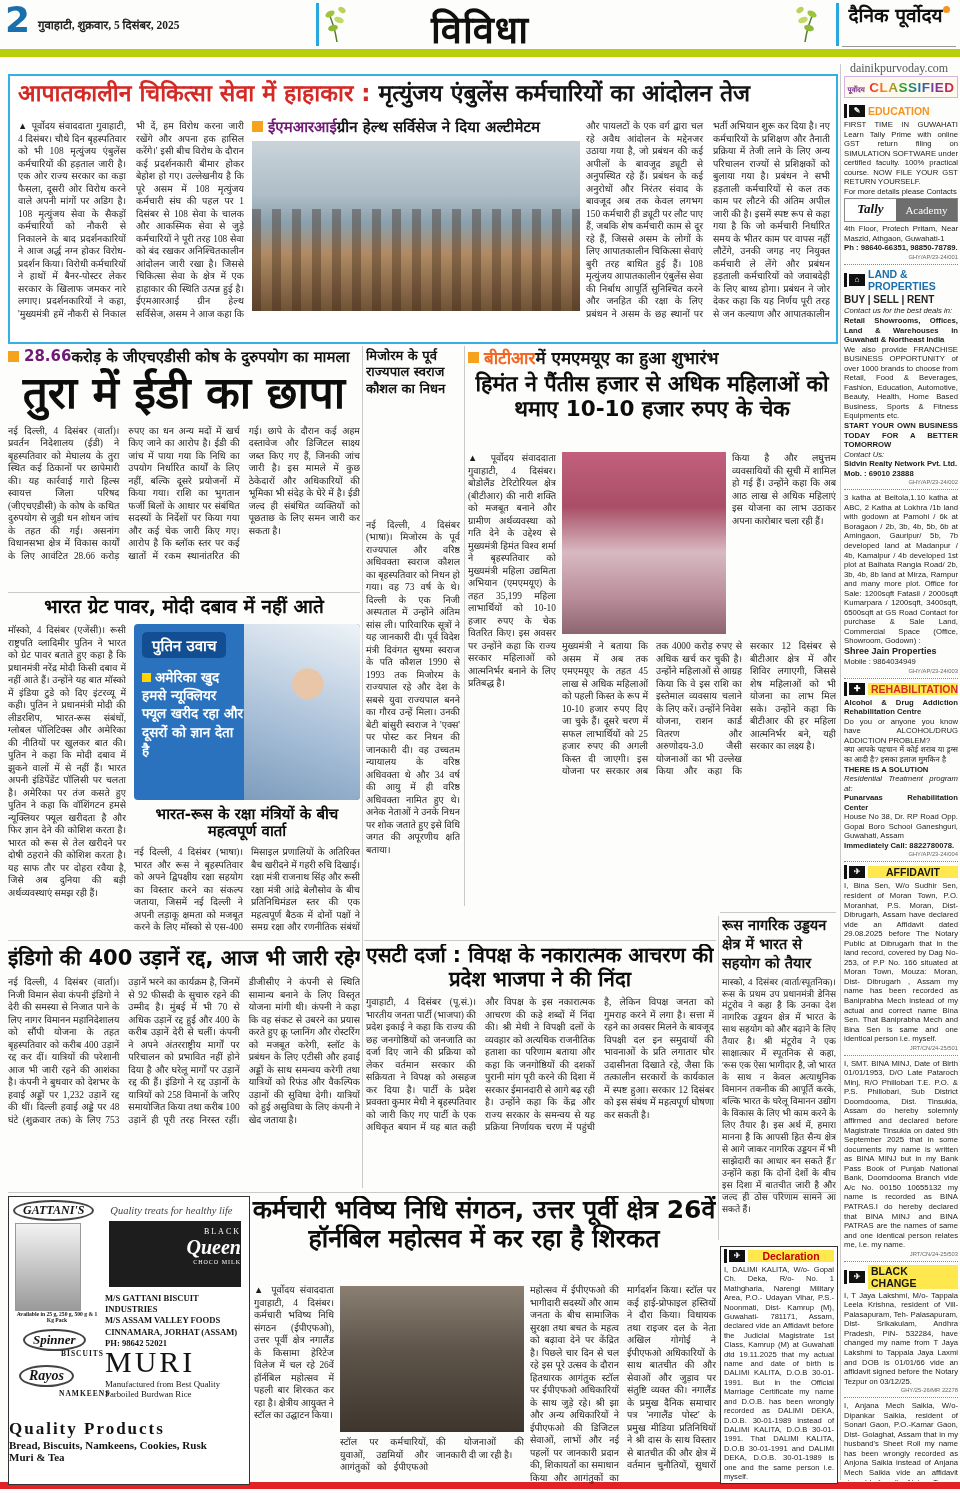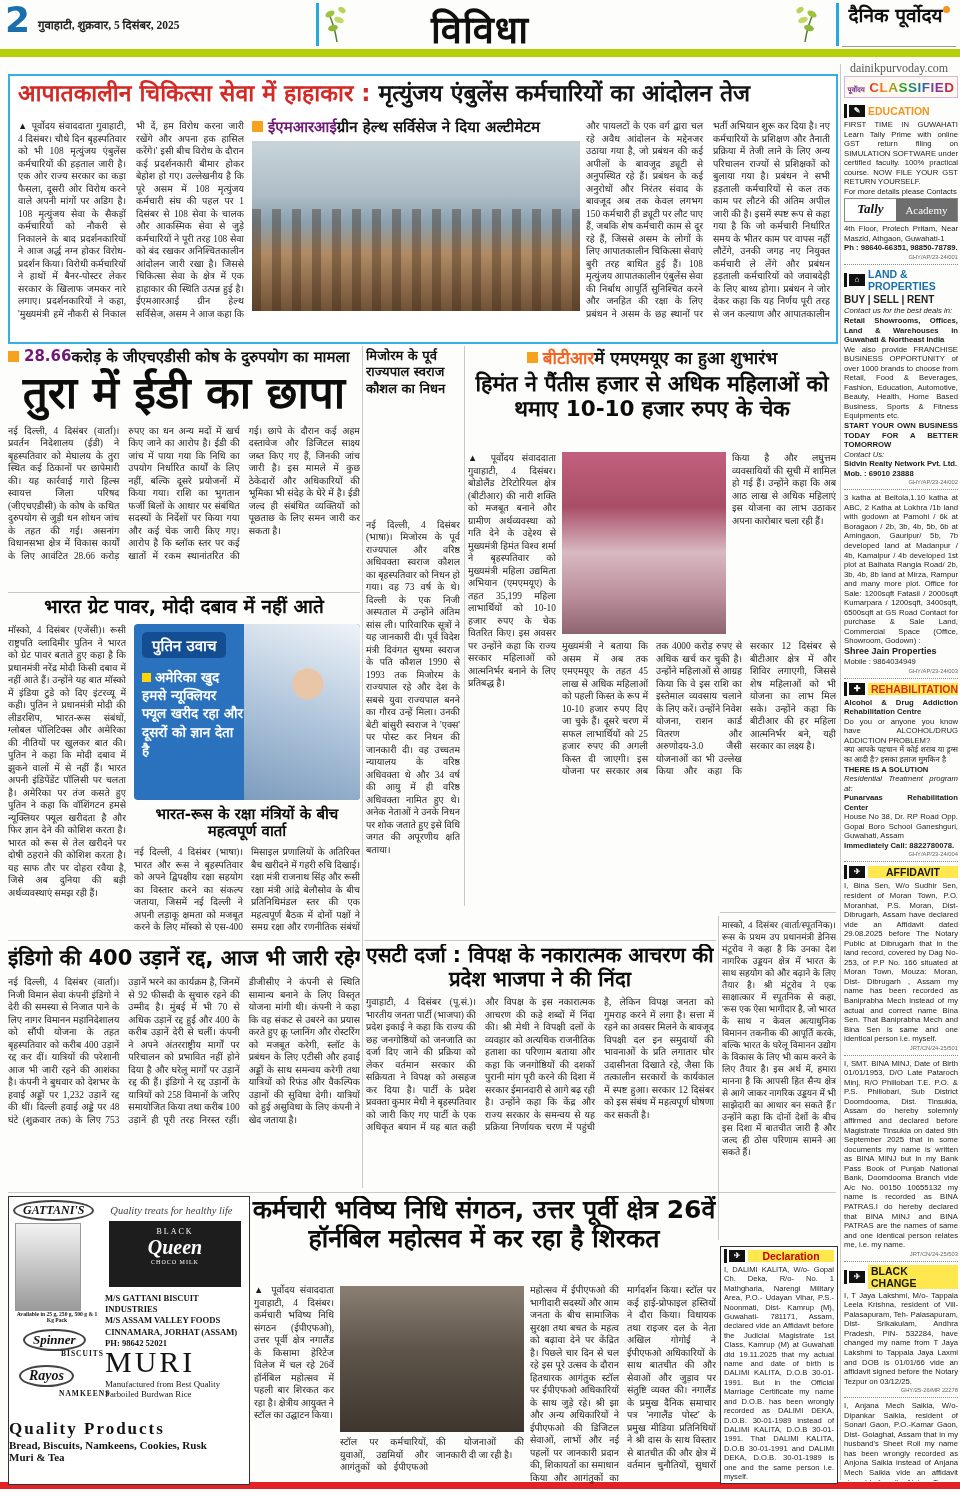--- a/index.html
+++ b/index.html
@@ -70,21 +70,21 @@
   .tallyL{flex:1;background:#fff;font-family:"Liberation Serif",serif;font-style:italic;font-weight:bold;
           font-size:13px;text-align:center;line-height:20px}
   .tallyR{flex:1.2;background:#6e6e6e;color:#fff;font-family:"Liberation Serif",serif;font-size:11px;
           text-align:center;line-height:22px}
   
   .gatt{position:absolute;left:8px;top:1196px;width:240px;height:287px;border:1px solid #333;background:#fff;
         font-family:"Liberation Serif",serif;overflow:hidden}
   .goval{border:2px solid #444;border-radius:50%;display:inline-block;padding:1px 8px;
          font-style:italic;font-weight:bold}
   .gpack{background:linear-gradient(180deg,#f2f2f2,#cfcfcf 40%,#9a9a9a);border:1px solid #999}
-  .gbq{background:#1d1d1d;color:#fff;text-align:center}
+  .gbq{background:#1d1d1d;color:#fff;text-align:right}
   
   .decl{position:absolute;left:720px;top:1246px;width:118px;height:238px;border:1px solid #333;background:#fff;
         padding:2px 3px;box-sizing:border-box;font-family:"Liberation Sans",sans-serif;overflow:hidden}
 </style>
 </head>
 <body>
 
 <div class="page">
 
   <div class="abs" style="left:5px;top:2px"><span class="pgnum sans">2</span></div>
@@ -151,21 +151,21 @@
     <div class="bt" style="margin-top:6px;height:140px;column-count:3;column-gap:9px;overflow:hidden">नई दिल्ली, 4 दिसंबर (वार्ता)। प्रवर्तन निदेशालय (ईडी) ने बृहस्पतिवार को मेघालय के तुरा स्थित कई ठिकानों पर छापेमारी की। यह कार्रवाई गारो हिल्स स्वायत्त जिला परिषद (जीएचएडीसी) के कोष के कथित दुरुपयोग से जुड़ी धन शोधन जांच के तहत की गई। असनांग विधानसभा क्षेत्र में विकास कार्यों के लिए आवंटित 28.66 करोड़ रुपए का धन अन्य मदों में खर्च किए जाने का आरोप है। ईडी की जांच में पाया गया कि निधि का उपयोग निर्धारित कार्यों के लिए नहीं, बल्कि दूसरे प्रयोजनों में किया गया। राशि का भुगतान फर्जी बिलों के आधार पर संबंधित सदस्यों के निर्देशों पर किया गया और कई चेक जारी किए गए। आरोप है कि ब्लॉक स्तर पर कई खातों में रकम स्थानांतरित की गई। छापे के दौरान कई अहम दस्तावेज और डिजिटल साक्ष्य जब्त किए गए हैं, जिनकी जांच जारी है। इस मामले में कुछ ठेकेदारों और अधिकारियों की भूमिका भी संदेह के घेरे में है। ईडी जल्द ही संबंधित व्यक्तियों को पूछताछ के लिए समन जारी कर सकता है।</div>
   </div>
 
   <div class="abs" style="left:366px;top:348px;width:94px;height:588px;overflow:hidden">
     <div class="sans" style="font-weight:bold;font-size:13px;line-height:1.25">मिजोरम के पूर्व राज्यपाल स्वराज कौशल का निधन</div>
     <div class="ph kphoto" style="height:114px;margin:4px 0"></div>
     <div class="bt" style="height:404px;overflow:hidden">नई दिल्ली, 4 दिसंबर (भाषा)। मिजोरम के पूर्व राज्यपाल और वरिष्ठ अधिवक्ता स्वराज कौशल का बृहस्पतिवार को निधन हो गया। वह 73 वर्ष के थे। दिल्ली के एक निजी अस्पताल में उन्होंने अंतिम सांस ली। पारिवारिक सूत्रों ने यह जानकारी दी। पूर्व विदेश मंत्री दिवंगत सुषमा स्वराज के पति कौशल 1990 से 1993 तक मिजोरम के राज्यपाल रहे और देश के सबसे युवा राज्यपाल बनने का गौरव उन्हें मिला। उनकी बेटी बांसुरी स्वराज ने 'एक्स' पर पोस्ट कर निधन की जानकारी दी। वह उच्चतम न्यायालय के वरिष्ठ अधिवक्ता थे और 34 वर्ष की आयु में ही वरिष्ठ अधिवक्ता नामित हुए थे। अनेक नेताओं ने उनके निधन पर शोक जताते हुए इसे विधि जगत की अपूरणीय क्षति बताया।</div>
   </div>
 
   <div class="abs" style="left:468px;top:346px;width:368px;height:560px;overflow:hidden">
-    <div class="subhead sans" style="font-size:17px;justify-content:center">
+    <div class="subhead sans" style="font-size:17px;justify-content:flex-start">
       <span class="ksq"></span>
       <span style="color:#f26522">बीटीआर</span>
         <span> में एमएमयूए का हुआ शुभारंभ</span>
     </div>
     <div class="hl sans" style="font-size:21.5px;margin-top:3px">हिमंत ने पैंतीस हजार से अधिक महिलाओं को थमाए 10-10 हजार रुपए के चेक</div>
     <div class="abs bt" style="left:0;top:106px;width:88px;height:450px;overflow:hidden">▲ पूर्वोदय संवाददाता गुवाहाटी, 4 दिसंबर। बोडोलैंड टेरिटोरियल क्षेत्र (बीटीआर) की नारी शक्ति को मजबूत बनाने और ग्रामीण अर्थव्यवस्था को गति देने के उद्देश्य से मुख्यमंत्री हिमंत विश्व शर्मा ने बृहस्पतिवार को मुख्यमंत्री महिला उद्यमिता अभियान (एमएमयूए) के तहत 35,199 महिला लाभार्थियों को 10-10 हजार रुपए के चेक वितरित किए। इस अवसर पर उन्होंने कहा कि राज्य सरकार महिलाओं को आत्मनिर्भर बनाने के लिए प्रतिबद्ध है।</div>
     <div class="abs ph btrphoto" style="left:94px;top:106px;width:164px;height:182px"></div>
     <div class="abs bt" style="left:264px;top:106px;width:104px;height:182px;overflow:hidden">किया है और लघुत्तम व्यवसायियों की सूची में शामिल हो गई हैं। उन्होंने कहा कि अब आठ लाख से अधिक महिलाएं इस योजना का लाभ उठाकर अपना कारोबार चला रही हैं।</div>
     <div class="abs bt" style="left:94px;top:294px;width:274px;height:262px;column-count:3;column-gap:8px;overflow:hidden">मुख्यमंत्री ने बताया कि असम में अब तक एमएमयूए के तहत 45 लाख से अधिक महिलाओं को पहली किस्त के रूप में 10-10 हजार रुपए दिए जा चुके हैं। दूसरे चरण में सफल लाभार्थियों को 25 हजार रुपए की अगली किस्त दी जाएगी। इस योजना पर सरकार अब तक 4000 करोड़ रुपए से अधिक खर्च कर चुकी है। उन्होंने महिलाओं से आग्रह किया कि वे इस राशि का इस्तेमाल व्यवसाय चलाने के लिए करें। उन्होंने निवेश योजना, राशन कार्ड वितरण और अरुणोदय-3.0 जैसी योजनाओं का भी उल्लेख किया और कहा कि सरकार 12 दिसंबर से बीटीआर क्षेत्र में और शिविर लगाएगी, जिससे शेष महिलाओं को भी योजना का लाभ मिल सके। उन्होंने कहा कि बीटीआर की हर महिला आत्मनिर्भर बने, यही सरकार का लक्ष्य है।</div>
   </div>
@@ -186,20 +186,21 @@
     <div class="hl sans" style="font-size:21px;white-space:nowrap;overflow:hidden">इंडिगो की 400 उड़ानें रद्द, आज भी जारी रहेगी परेशानी</div>
     <div class="bt" style="margin-top:6px;height:206px;column-count:3;column-gap:9px;overflow:hidden">नई दिल्ली, 4 दिसंबर (वार्ता)। निजी विमान सेवा कंपनी इंडिगो ने देरी की समस्या से निजात पाने के लिए नागर विमानन महानिदेशालय को सौंपी योजना के तहत बृहस्पतिवार को करीब 400 उड़ानें रद्द कर दीं। यात्रियों की परेशानी आज भी जारी रहने की आशंका है। कंपनी ने बुधवार को देशभर के हवाई अड्डों पर 1,232 उड़ानें रद्द की थीं। दिल्ली हवाई अड्डे पर 48 घंटे (शुक्रवार तक) के लिए 753 उड़ानें भरने का कार्यक्रम है, जिनमें से 92 फीसदी के सुचारु रहने की उम्मीद है। मुंबई में भी 70 से अधिक उड़ानें रद्द हुईं और 400 के करीब उड़ानें देरी से चलीं। कंपनी ने अपने अंतरराष्ट्रीय मार्गों पर परिचालन को प्रभावित नहीं होने दिया है और घरेलू मार्गों पर उड़ानें रद्द की हैं। इंडिगो ने रद्द उड़ानों के यात्रियों को 258 विमानों के जरिए समायोजित किया तथा करीब 100 उड़ानें ही पूरी तरह निरस्त रहीं। डीजीसीए ने कंपनी से स्थिति सामान्य बनाने के लिए विस्तृत योजना मांगी थी। कंपनी ने कहा कि वह संकट से उबरने का प्रयास करते हुए क्रू प्लानिंग और रोस्टरिंग को मजबूत करेगी, स्लॉट के प्रबंधन के लिए एटीसी और हवाई अड्डों के साथ समन्वय करेगी तथा यात्रियों को रिफंड और वैकल्पिक उड़ानों की सुविधा देगी। यात्रियों को हुई असुविधा के लिए कंपनी ने खेद जताया है।</div>
   </div>
 
   <div class="abs" style="left:366px;top:944px;width:348px;height:244px;overflow:hidden">
     <div class="hl sans" style="font-size:20.5px">एसटी दर्जा : विपक्ष के नकारात्मक आचरण की प्रदेश भाजपा ने की निंदा</div>
     <div class="bt" style="margin-top:5px;height:176px;column-count:3;column-gap:9px;overflow:hidden">गुवाहाटी, 4 दिसंबर (पू.सं.)। भारतीय जनता पार्टी (भाजपा) की प्रदेश इकाई ने कहा कि राज्य की छह जनगोष्ठियों को जनजाति का दर्जा दिए जाने की प्रक्रिया को लेकर वर्तमान सरकार की सक्रियता ने विपक्ष को असहज कर दिया है। पार्टी के प्रदेश प्रवक्ता कुमार मेधी ने बृहस्पतिवार को जारी किए गए पार्टी के एक अधिकृत बयान में यह बात कही और विपक्ष के इस नकारात्मक आचरण की कड़े शब्दों में निंदा की। श्री मेधी ने विपक्षी दलों के व्यवहार को अत्यधिक राजनीतिक हताशा का परिणाम बताया और कहा कि जनगोष्ठियों की दशकों पुरानी मांग पूरी करने की दिशा में सरकार ईमानदारी से आगे बढ़ रही है। उन्होंने कहा कि केंद्र और राज्य सरकार के समन्वय से यह प्रक्रिया निर्णायक चरण में पहुंची है, लेकिन विपक्ष जनता को गुमराह करने में लगा है। सत्ता में रहने का अवसर मिलने के बावजूद विपक्षी दल इन समुदायों की भावनाओं के प्रति लगातार घोर उदासीनता दिखाते रहे, जैसा कि तत्कालीन सरकारों के कार्यकाल में स्पष्ट हुआ। सरकार 12 दिसंबर को इस संबंध में महत्वपूर्ण घोषणा कर सकती है।</div>
   </div>
 
   <div class="abs" style="left:722px;top:916px;width:114px;height:324px;overflow:hidden">
+    <div class="sans" style="font-weight:bold;font-size:14.5px;line-height:1.3">रूस नागरिक उड्डयन क्षेत्र में भारत से सहयोग को तैयार</div>
     <div class="bt" style="margin-top:4px;height:250px;font-size:9px;overflow:hidden">मास्को, 4 दिसंबर (वार्ता/स्पूतनिक)। रूस के प्रथम उप प्रधानमंत्री डेनिस मंटूरोव ने कहा है कि उनका देश नागरिक उड्डयन क्षेत्र में भारत के साथ सहयोग को और बढ़ाने के लिए तैयार है। श्री मंटूरोव ने एक साक्षात्कार में स्पूतनिक से कहा, 'रूस एक ऐसा भागीदार है, जो भारत के साथ न केवल अत्याधुनिक विमानन तकनीक की आपूर्ति करके, बल्कि भारत के घरेलू विमानन उद्योग के विकास के लिए भी काम करने के लिए तैयार है। इस अर्थ में, हमारा मानना है कि आपसी हित सैन्य क्षेत्र से आगे जाकर नागरिक उड्डयन में भी साझेदारी का आधार बन सकते हैं।' उन्होंने कहा कि दोनों देशों के बीच इस दिशा में बातचीत जारी है और जल्द ही ठोस परिणाम सामने आ सकते हैं।</div>
   </div>
 
   <div class="abs" style="left:252px;top:1196px;width:464px;height:292px;overflow:hidden">
     <div class="hl sans" style="font-size:25px">कर्मचारी भविष्य निधि संगठन, उत्तर पूर्वी क्षेत्र 26वें हॉर्नबिल महोत्सव में कर रहा है शिरकत</div>
     <div class="abs bt" style="left:2px;top:88px;width:80px;height:200px;overflow:hidden">▲ पूर्वोदय संवाददाता गुवाहाटी, 4 दिसंबर। कर्मचारी भविष्य निधि संगठन (ईपीएफओ), उत्तर पूर्वी क्षेत्र नगालैंड के किसामा हेरिटेज विलेज में चल रहे 26वें हॉर्नबिल महोत्सव में पहली बार शिरकत कर रहा है। क्षेत्रीय आयुक्त ने स्टॉल का उद्घाटन किया।</div>
     <div class="abs ph epfophoto" style="left:88px;top:90px;width:184px;height:146px"></div>
     <div class="abs bt" style="left:88px;top:240px;width:184px;height:48px;column-count:2;column-gap:8px;overflow:hidden">स्टॉल पर कर्मचारियों, युवाओं, उद्यमियों और आगंतुकों को ईपीएफओ की योजनाओं की जानकारी दी जा रही है।</div>
     <div class="abs bt" style="left:278px;top:88px;width:186px;height:200px;column-count:2;column-gap:8px;overflow:hidden">महोत्सव में ईपीएफओ की भागीदारी सदस्यों और आम जनता के बीच सामाजिक सुरक्षा तथा बचत के महत्व को बढ़ावा देने पर केंद्रित है। पिछले चार दिन से चल रहे इस पूरे उत्सव के दौरान हितधारक आगंतुक स्टॉल पर ईपीएफओ अधिकारियों के साथ जुड़े रहे। श्री झा और अन्य अधिकारियों ने ईपीएफओ की डिजिटल सेवाओं, लाभों और नई पहलों पर जानकारी प्रदान की, शिकायतों का समाधान किया और आगंतुकों का मार्गदर्शन किया। स्टॉल पर कई हाई-प्रोफाइल हस्तियों ने दौरा किया। विधायक तथा राइजर दल के नेता अखिल गोगोई ने ईपीएफओ अधिकारियों के साथ बातचीत की और सेवाओं और जुड़ाव पर संतुष्टि व्यक्त की। नगालैंड के प्रमुख दैनिक समाचार पत्र 'नगालैंड पोस्ट' के प्रमुख मीडिया प्रतिनिधियों ने श्री दास के साथ विस्तार से बातचीत की और क्षेत्र में वर्तमान चुनौतियों, सुधारों और ईपीएफओ की पहलों पर चर्चा की।</div>
   </div>

